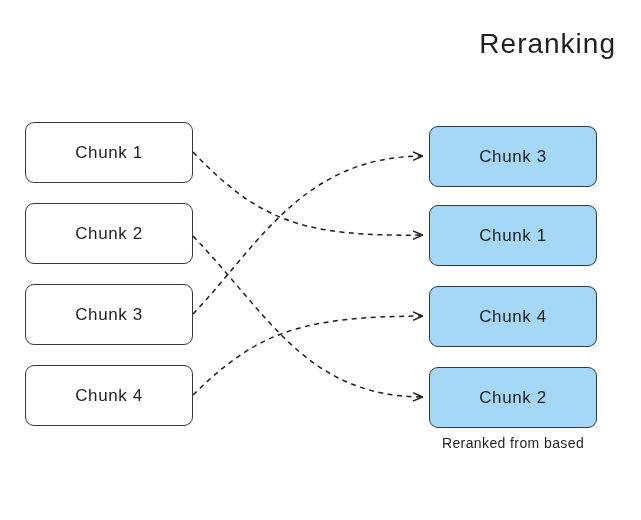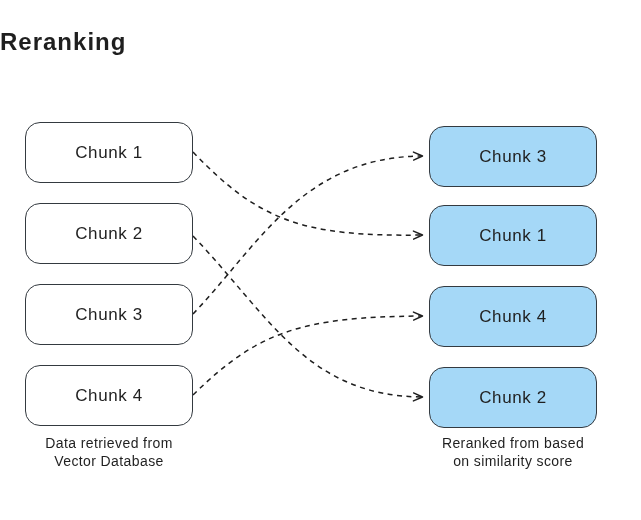--- a/index.html
+++ b/index.html
@@ -18,37 +18,37 @@
     width: 641px;
     height: 520px;
     background: var(--bg);
     overflow: hidden;
   }
   .diagram-title {
     position: absolute;
     left: 0;
     top: 28px;
     width: 616px;
-    text-align: left;
-    font-size: 24px;
-    font-weight: 700;
+    text-align: right;
+    font-size: 28px;
+    font-weight: 400;
     letter-spacing: 1px;
     color: var(--text);
   }
   .arrow-layer {
     position: absolute;
     left: 0; top: 0;
     width: 641px; height: 520px;
   }
   .chunk-box {
     position: absolute;
     width: 168px;
     height: 61px;
     border: 1.6px solid var(--stroke);
-    border-radius: 15px;
+    border-radius: 9px;
     display: flex;
     align-items: center;
     justify-content: center;
     font-size: 17px;
     font-weight: 500;
     letter-spacing: 0.6px;
     color: var(--text);
   }
   .chunk-box.left  { left: 25px;  background: var(--box-fill-left); }
   .chunk-box.right { left: 429px; background: var(--box-fill-right); }
@@ -112,22 +112,17 @@
   <div class="chunk-box right r1">
     <span>Chunk 1</span>
   </div>
   <div class="chunk-box right r2">
     <span>Chunk 4</span>
   </div>
   <div class="chunk-box right r3">
     <span>Chunk 2</span>
   </div>
 
-  <div class="caption left-cap">
-    <div>Data retrieved from</div>
-    <div>Vector Database</div>
-  </div>
   <div class="caption right-cap">
     <div>Reranked from based</div>
-    <div>on similarity score</div>
   </div>
 
 </div>
 
 </body></html>

